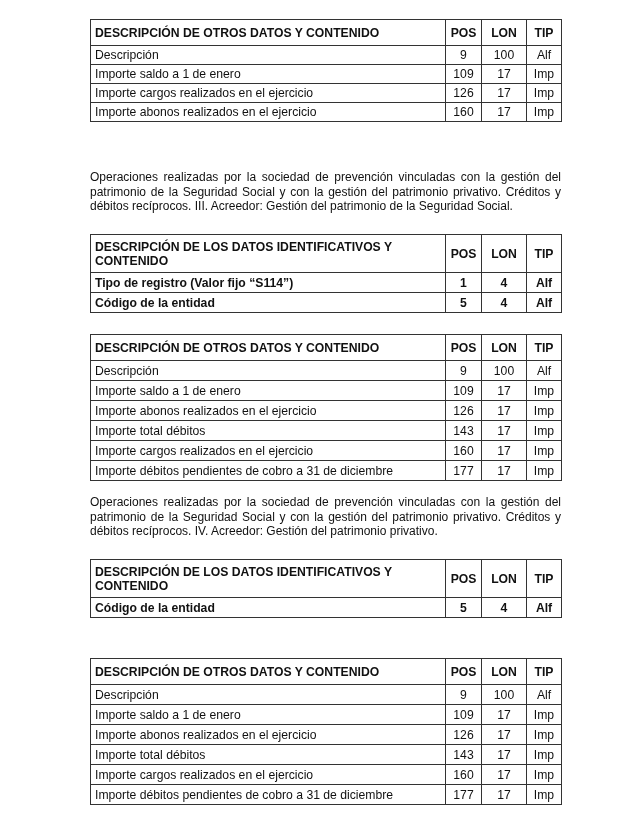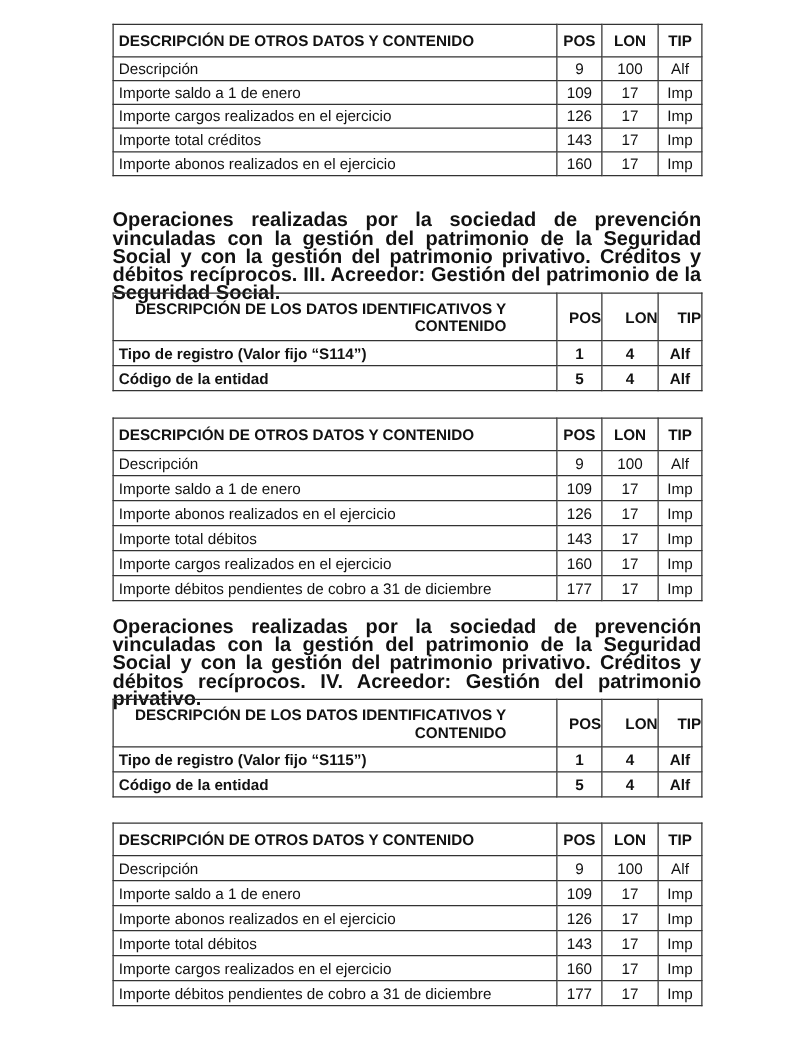--- a/index.html
+++ b/index.html
@@ -45,39 +45,38 @@
       margin-top: 41px;
     }
     table.spec th.num, table.spec td.num {
       text-align: center;
       padding: 0;
     }
     table.spec.twoline th {
       height: 37px;
       white-space: normal;
       line-height: 14px;
-      text-align: right;
     }
     table.spec.twoline th.desc {
       padding-right: 40px;
     }
     table.spec.twoline td {
       height: 19px;
       font-weight: bold;
     }
     col.c-desc { width: 355px; }
     col.c-pos { width: 36px; }
     col.c-lon { width: 45px; }
     col.c-tip { width: 35px; }
     .para {
       position: absolute;
       left: 0;
       width: 471px;
-      font-weight: bold;
-      font-size: 16px;
+      font-weight: normal;
+      font-size: 12px;
       line-height: 14.5px;
       text-align: justify;
       text-align-last: left;
       margin: 0;
     }
     #t1 { top: 19px; }
     #p1 { top: 170px; }
     #t2 { top: 234px; }
     #t3 { top: 334px; }
     #p2 { top: 495px; }
@@ -118,26 +117,20 @@
         <td class="num">17</td>
         <td class="num">Imp</td>
       </tr>
       <tr>
         <td>Importe cargos realizados en el ejercicio</td>
         <td class="num">126</td>
         <td class="num">17</td>
         <td class="num">Imp</td>
       </tr>
       <tr>
-        <td>Importe total créditos</td>
-        <td class="num">143</td>
-        <td class="num">17</td>
-        <td class="num">Imp</td>
-      </tr>
-      <tr>
         <td>Importe abonos realizados en el ejercicio</td>
         <td class="num">160</td>
         <td class="num">17</td>
         <td class="num">Imp</td>
       </tr>
     </tbody>
   </table>
 
   <p class="para" id="p1">Operaciones realizadas por la sociedad de prevención vinculadas con la gestión del patrimonio de la Seguridad Social y con la gestión del patrimonio privativo. Créditos y débitos recíprocos. III. Acreedor: Gestión del patrimonio de la Seguridad Social.</p>
 
@@ -239,26 +232,20 @@
     <thead>
       <tr>
         <th class="desc">DESCRIPCIÓN DE LOS DATOS IDENTIFICATIVOS Y CONTENIDO</th>
         <th class="num">POS</th>
         <th class="num">LON</th>
         <th class="num">TIP</th>
       </tr>
     </thead>
     <tbody>
       <tr>
-        <td>Tipo de registro (Valor fijo “S115”)</td>
-        <td class="num">1</td>
-        <td class="num">4</td>
-        <td class="num">Alf</td>
-      </tr>
-      <tr>
         <td>Código de la entidad</td>
         <td class="num">5</td>
         <td class="num">4</td>
         <td class="num">Alf</td>
       </tr>
     </tbody>
   </table>
 
   <table class="spec" id="t5">
     <colgroup>

